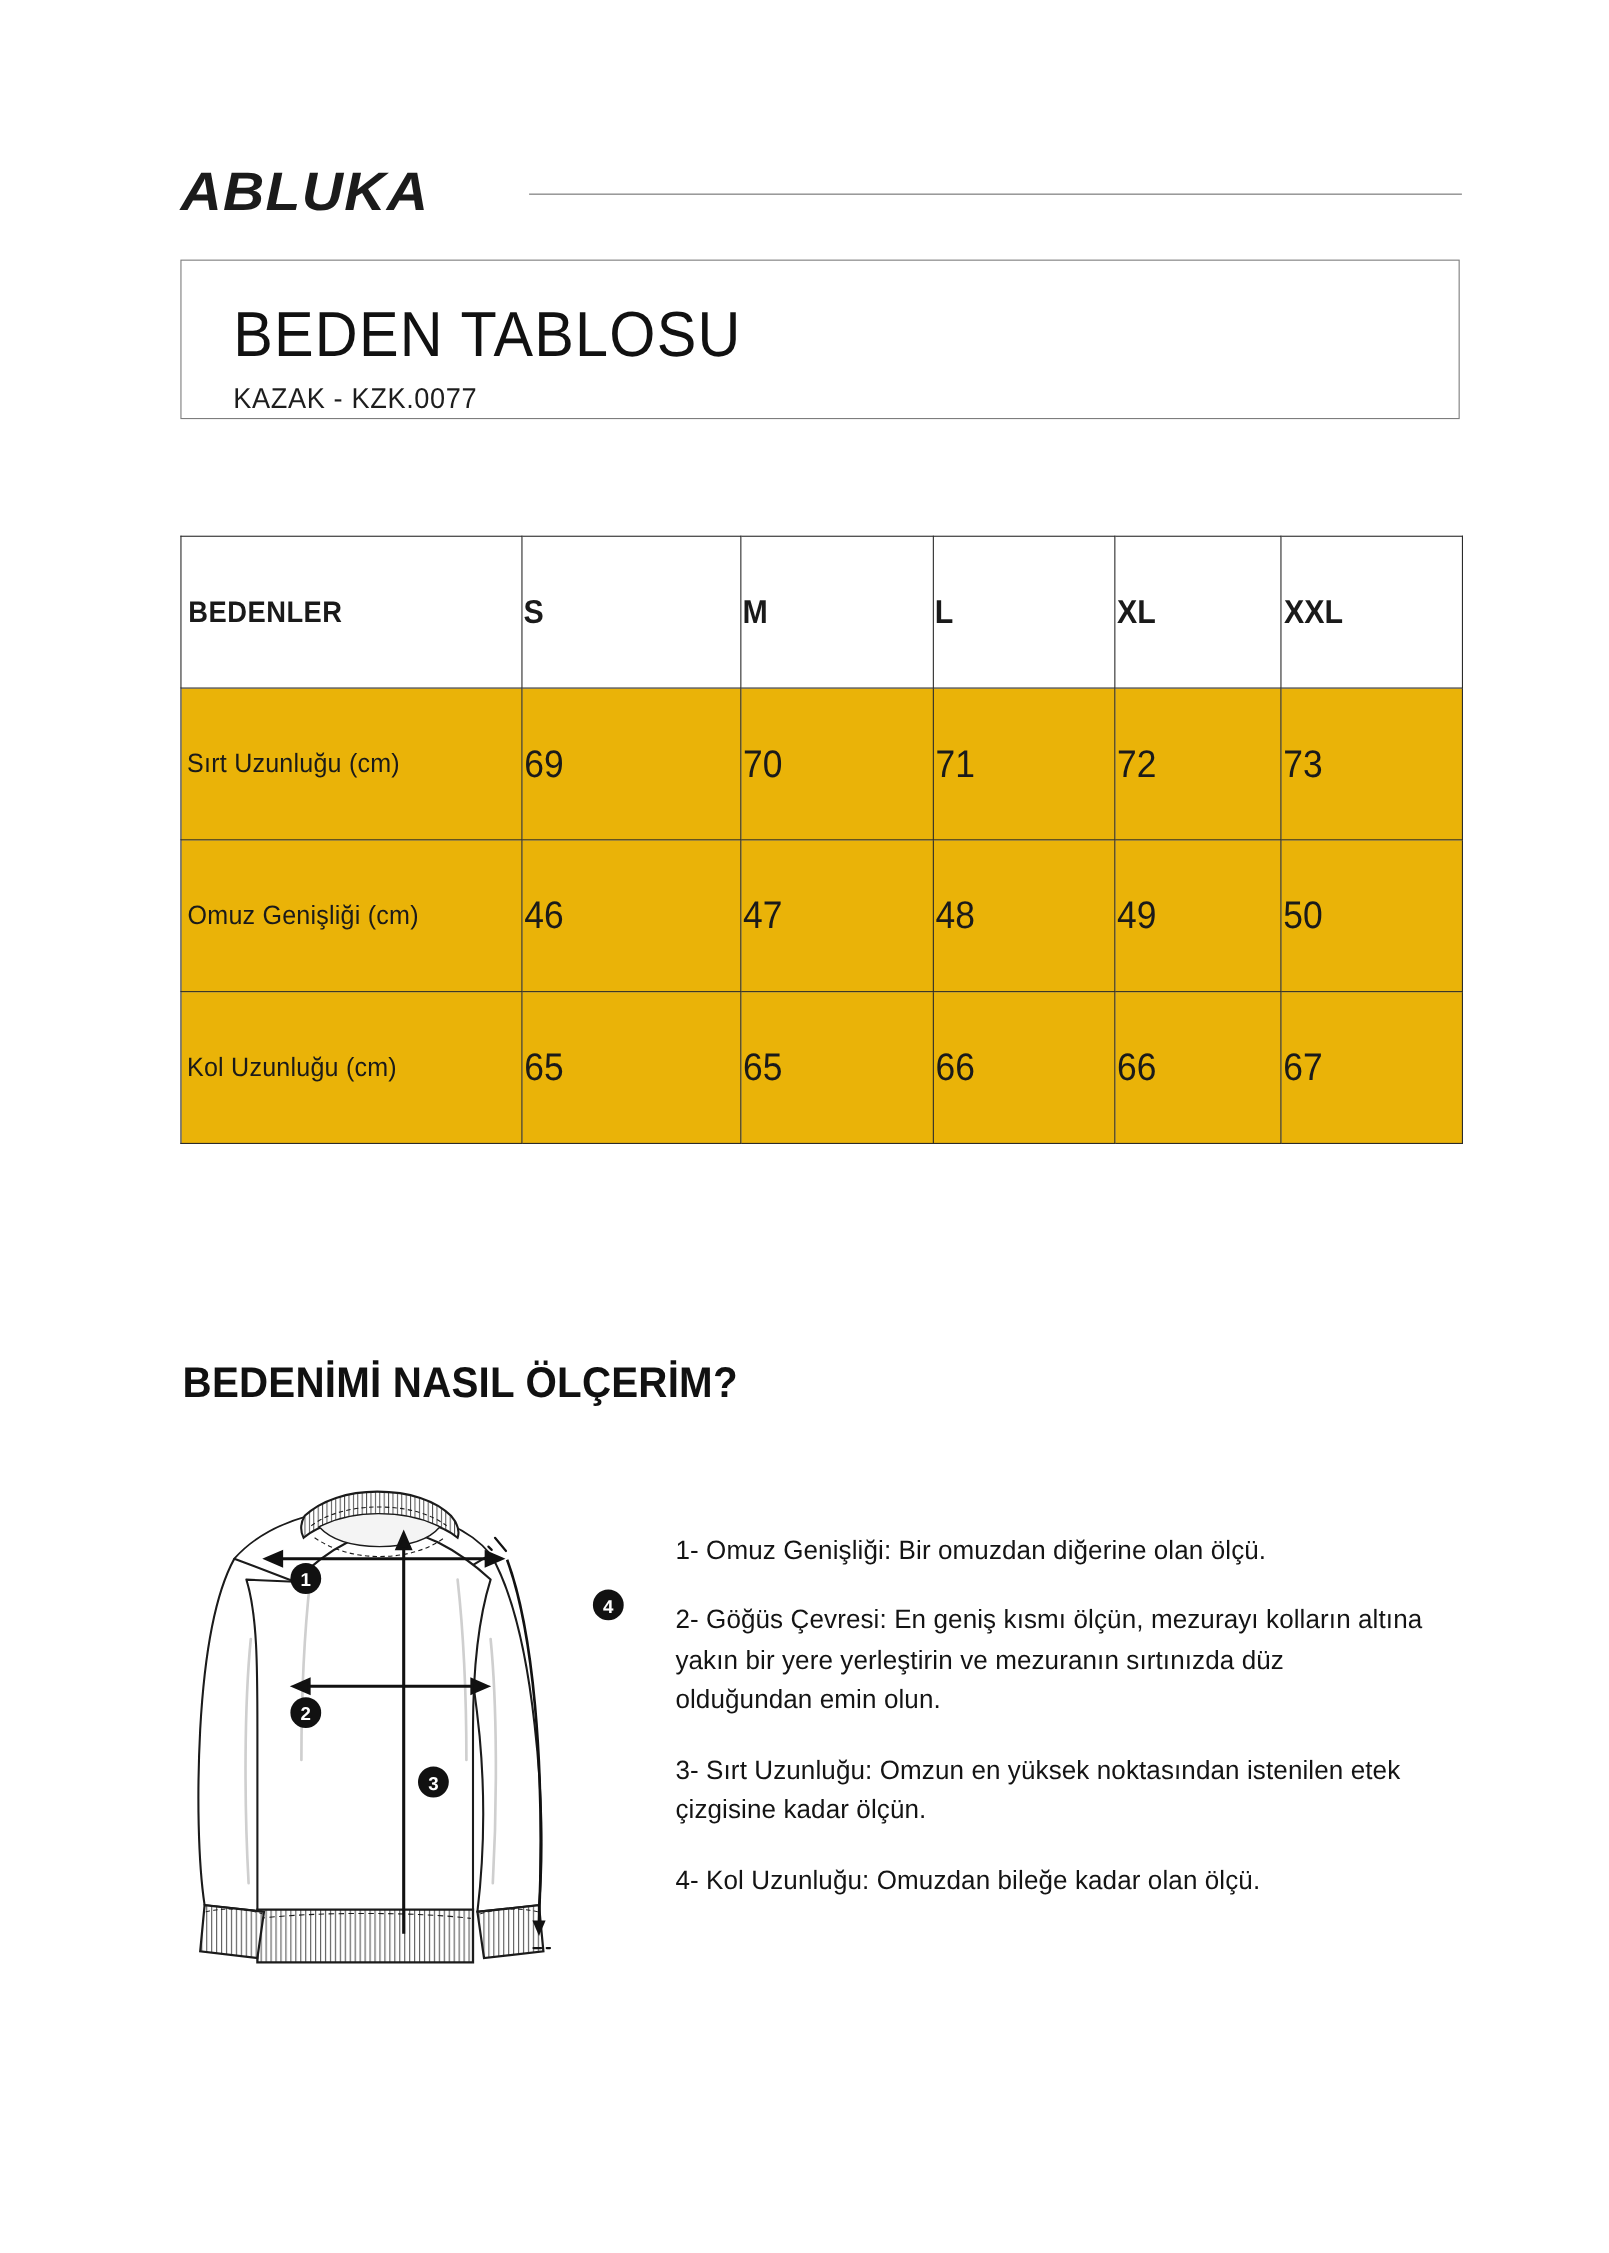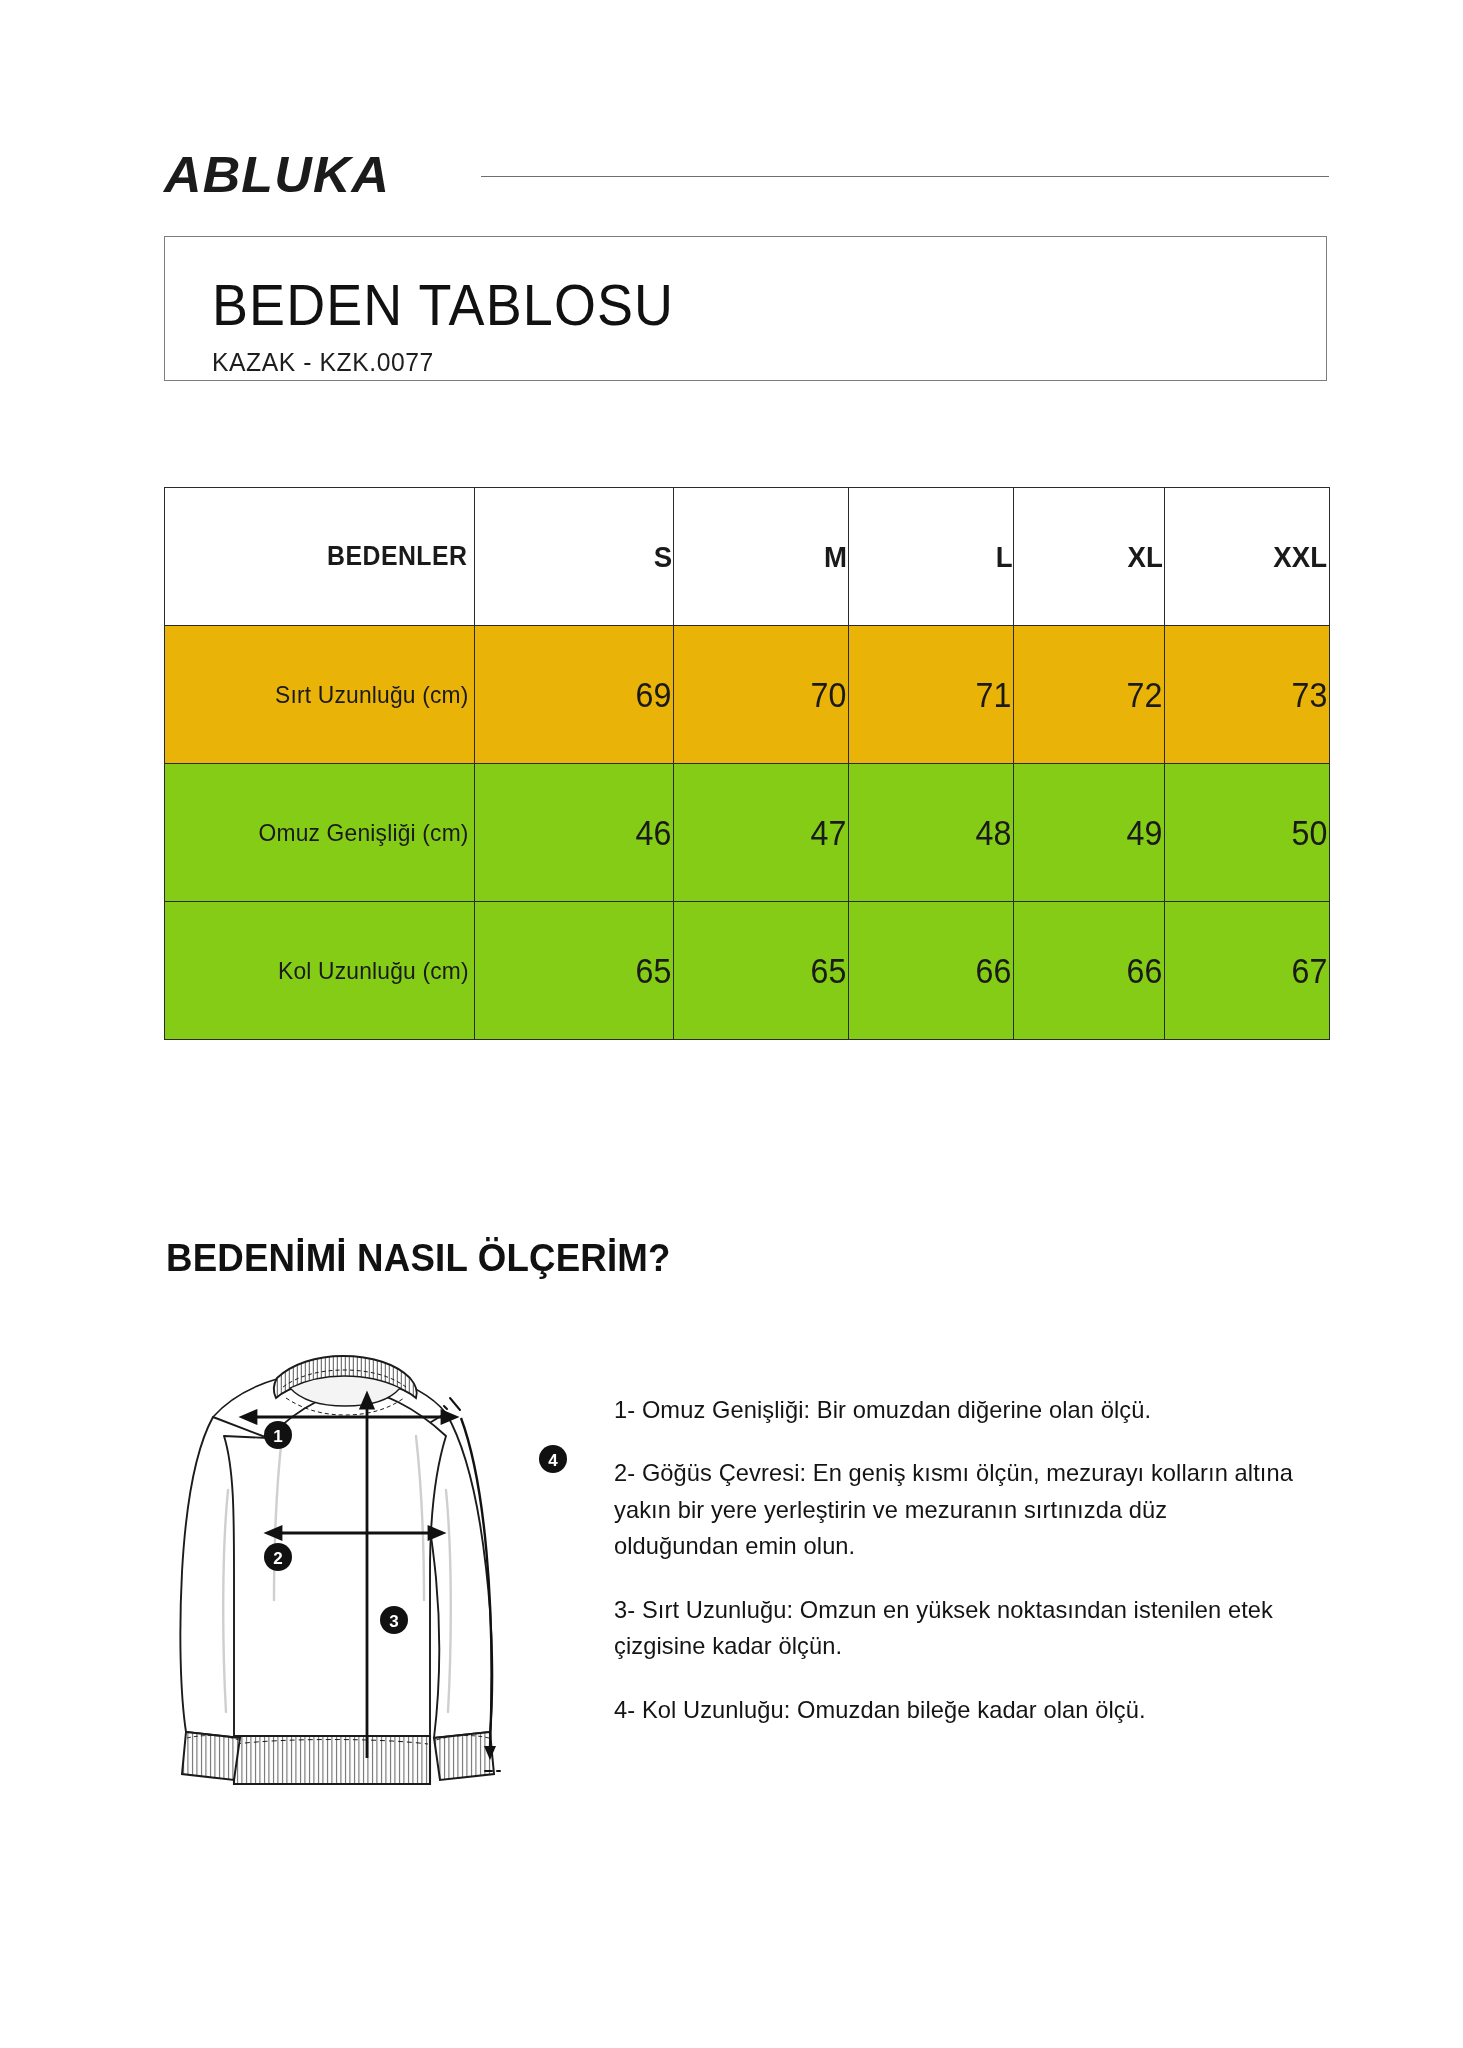--- a/index.html
+++ b/index.html
@@ -94,35 +94,35 @@
   .size-table {
     position: absolute;
     left: 148px;
     top: 447px;
     width: 1165px;
     border-collapse: collapse;
     table-layout: fixed;
   }
   .size-table td, .size-table th {
     border: 1px solid #2b2b2b;
-    text-align: right;
+    text-align: left;
     vertical-align: middle;
     padding: 0;
     box-sizing: border-box;
   }
   .size-table tr { height: 138px; }
 
   .col-label { width: 310px; }
   .col-s     { width: 199px; }
   .col-m     { width: 175px; }
   .col-l     { width: 165px; }
   .col-xl    { width: 151px; }
   .col-xxl   { width: 165px; }
 
-  .row-shaded td { background: #84cc16; }
+  .row-shaded td { background: #eab308; }
   .row-plain  td { background: #eab308; }
 
   .hdr-label {
     font-size: 27px;
     font-weight: bold;
     letter-spacing: 0.5px;
     transform: scaleX(0.92);
     display: inline-block;
   }
   .hdr-size {

